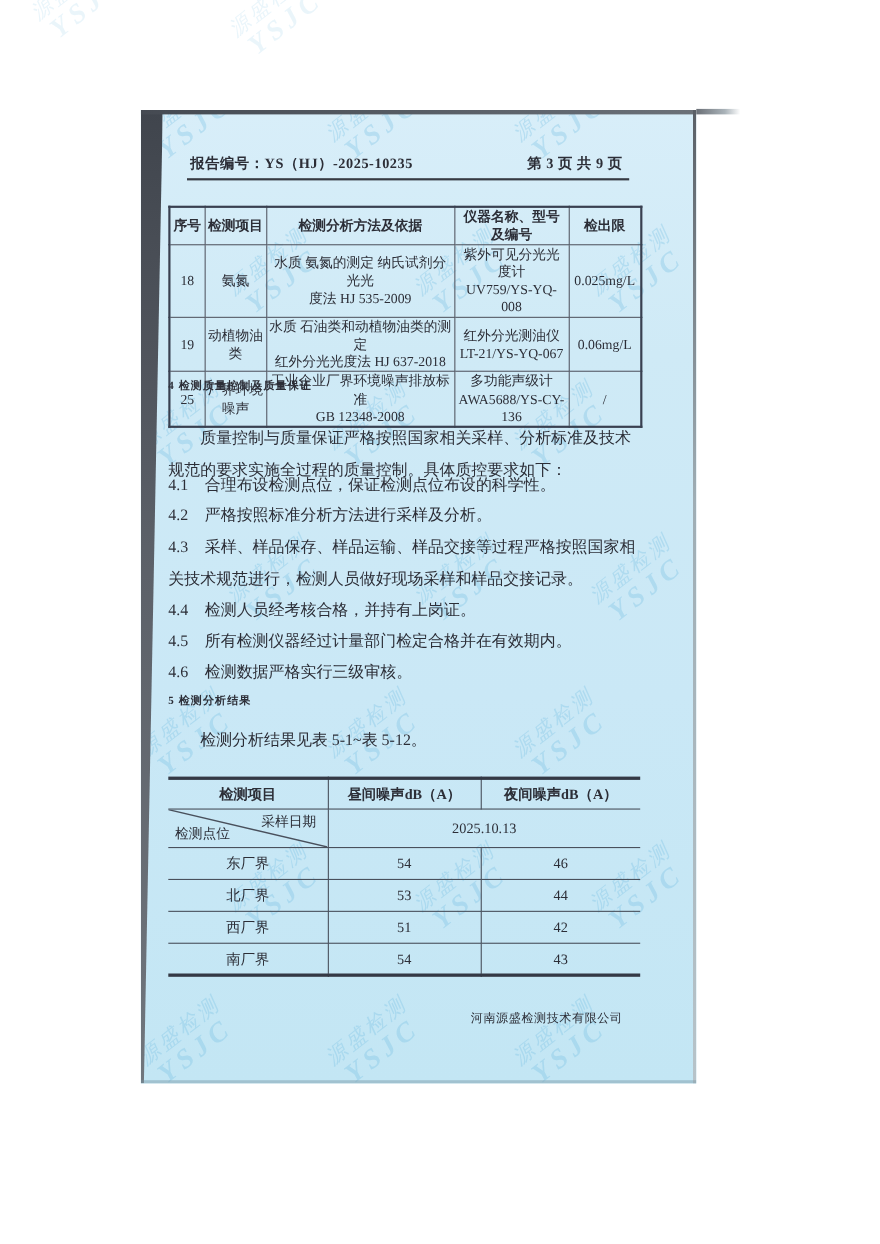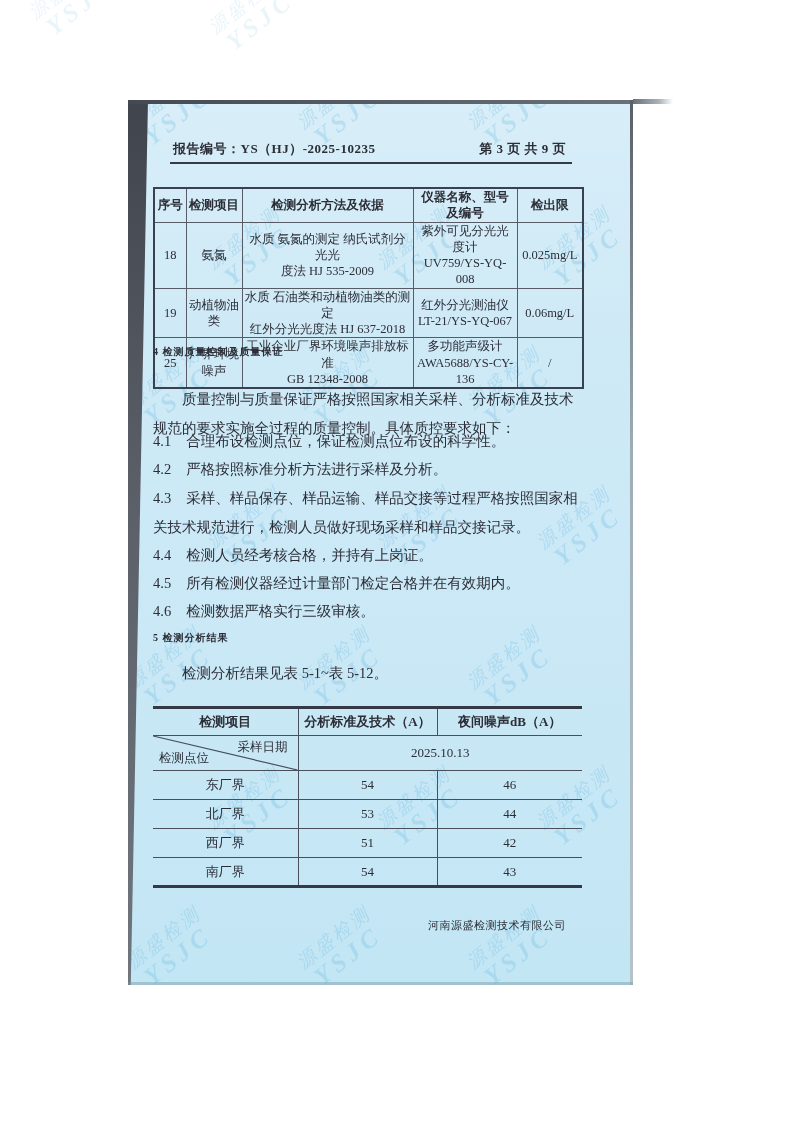--- a/index.html
+++ b/index.html
@@ -236,21 +236,21 @@
 
     <table class="t2">
       <colgroup>
           <col style="width:145px">
           <col style="width:139px">
           <col style="width:145px">
         </colgroup>
       <tbody>
           <tr class="hrow">
         <th>检测项目</th>
-        <th>分析标准及技术（A）</th>
+        <th>昼间噪声dB（A）</th>
         <th>夜间噪声dB（A）</th>
       </tr>
       <tr class="drow">
         <td class="diagcell">
           <svg viewBox="0 0 100 100" preserveAspectRatio="none">
                 <line x1="0" y1="0" x2="100" y2="100"></line>
               </svg>
           <span class="c-top">采样日期</span>
           <span class="c-bot">检测点位</span>
         </td>

